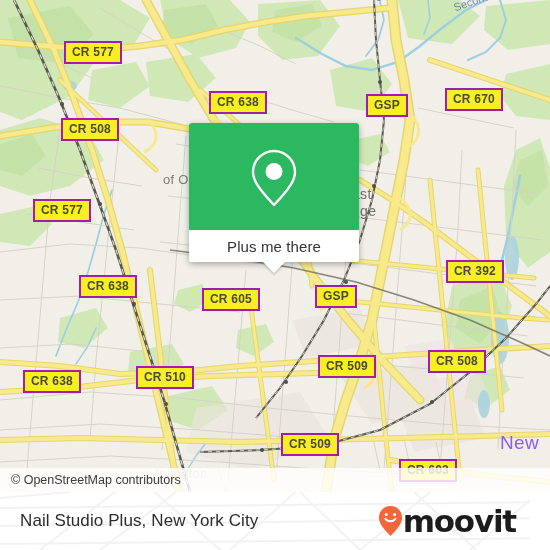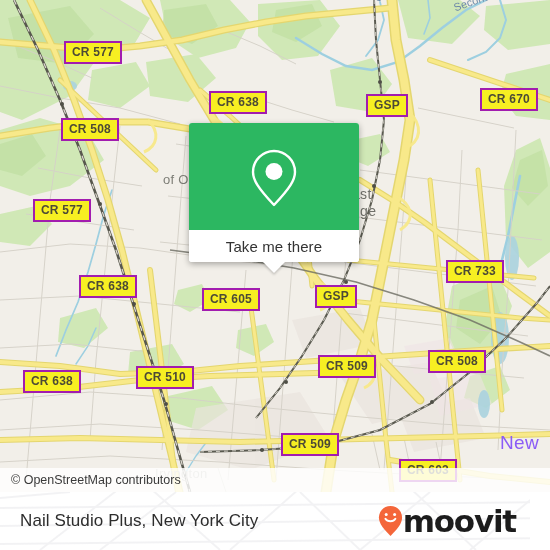--- a/index.html
+++ b/index.html
@@ -463,44 +463,44 @@
     </div>
     <div class="place-label place-newark">New</div>
     <div class="place-label place-irvington">Irvington</div>
     <div class="river-label">Second River</div>
     <div class="brook-label">ook</div>
 
     <div id="shields">
         <div class="shield" style="left: 64px; top: 41px;">CR 577</div>
         <div class="shield" style="left: 209px; top: 91px;">CR 638</div>
         <div class="shield" style="left: 366px; top: 94px;">GSP</div>
-        <div class="shield" style="left: 480px; top: 88px;">CR 670</div>
+        <div class="shield" style="left: 445px; top: 88px;">CR 670</div>
         <div class="shield" style="left: 61px; top: 118px;">CR 508</div>
         <div class="shield" style="left: 33px; top: 199px;">CR 577</div>
         <div class="shield" style="left: 79px; top: 275px;">CR 638</div>
-        <div class="shield" style="left: 446px; top: 260px;">CR 733</div>
+        <div class="shield" style="left: 446px; top: 260px;">CR 392</div>
         <div class="shield" style="left: 202px; top: 288px;">CR 605</div>
         <div class="shield" style="left: 315px; top: 285px;">GSP</div>
         <div class="shield" style="left: 318px; top: 355px;">CR 509</div>
         <div class="shield" style="left: 428px; top: 350px;">CR 508</div>
         <div class="shield" style="left: 136px; top: 366px;">CR 510</div>
         <div class="shield" style="left: 23px; top: 370px;">CR 638</div>
         <div class="shield" style="left: 281px; top: 433px;">CR 509</div>
         <div class="shield" style="left: 399px; top: 459px;">CR 603</div>
       </div>
 
     <div id="popup">
       <div id="popup-top">
         <svg id="popup-pin" viewBox="0 0 52 62">
           <path d="M26 4 C 14.5 4, 5 13.5, 5 25 C 5 33, 10 41, 26 58 C 42 41, 47 33, 47 25 C 47 13.5, 37.5 4, 26 4 Z" fill="none" stroke="#ffffff" stroke-width="2.4" stroke-linejoin="round"></path>
           <circle cx="26" cy="24.5" r="8.5" fill="#ffffff"></circle>
         </svg>
       </div>
       <div id="popup-bottom">
-        <span id="popup-cta">Take me there</span>
+        <span id="popup-cta">Plus me there</span>
       </div>
       <div id="popup-tail"></div>
     </div>
 
     <div id="attribution">
       <span>© OpenStreetMap contributors</span>
     </div>
   </div>
 
   <div id="footer">

